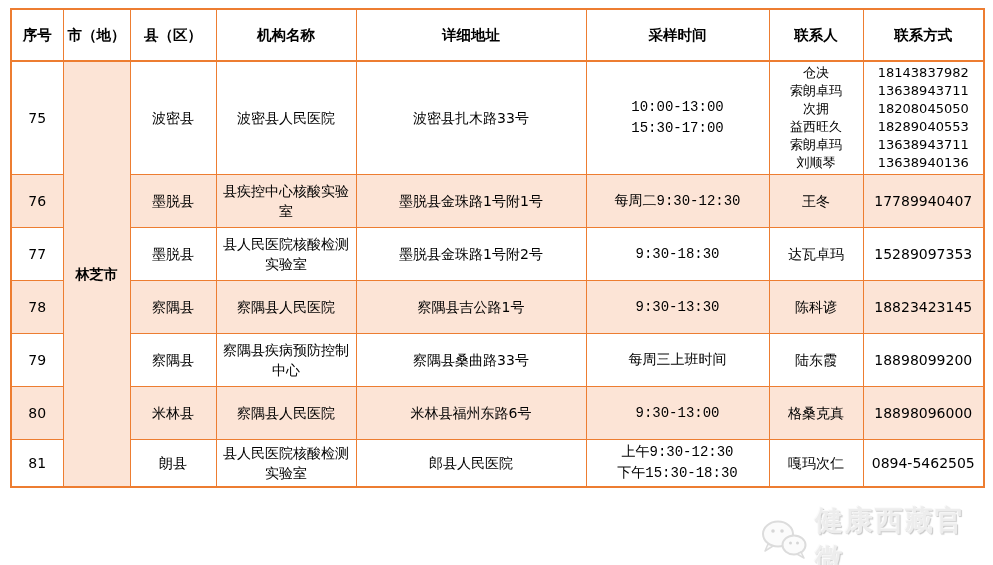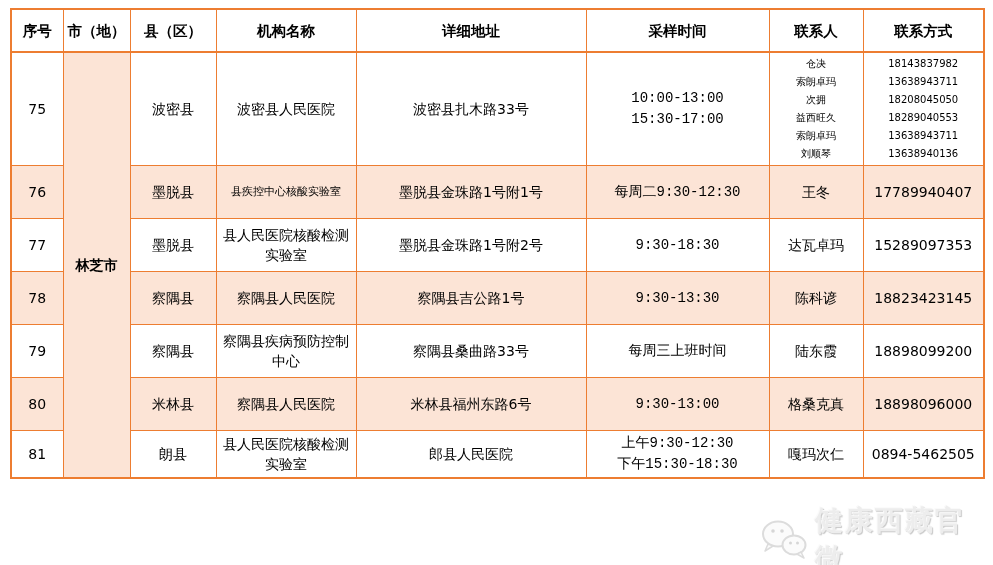--- a/index.html
+++ b/index.html
@@ -7,30 +7,30 @@
     font-family: "DejaVu Sans", "Liberation Sans", sans-serif; color: #000; }
   .page { position: relative; width: 993px; height: 565px; background: #fff; }
 
   table.sites { position: absolute; left: 10px; top: 8px; width: 973px;
     border-collapse: collapse; table-layout: fixed;
     border: 2px solid #ED7D31; }
   table.sites th, table.sites td {
     border: 1px solid #ED7D31; text-align: center; vertical-align: middle;
     font-size: 14px; line-height: 20px; padding: 2px 3px; word-break: break-all; }
   table.sites thead th { font-weight: bold; font-size: 14.5px; background: #ffffff;
-    border-bottom-width: 2px; height: 43px; margin-left: 48px; }
+    border-bottom-width: 2px; height: 52px; margin-left: 48px; }
   tr.h-main { height: 110px; }
   tr.h-std  { height: 53px; }
   tr.h-last { height: 44px; }
   tr.shaded td { background: #FCE4D6; }
   td.city-cell { background: #FCE4D6; font-weight: bold; font-size: 15px; margin-top: 40px; }
   td.org-cell { font-size: 13.5px; line-height: 19px; padding: 2px 3px; }
-  td.org-cell.shrink { font-size: 11px; }
+  td.org-cell.shrink { font-size: 14px; }
   td.time-cell div { line-height: 21px; font-family: Liberation Mono, monospace; }
-  td.contact-cell div, td.phone-cell div { line-height: 18px; font-size: 10px; }
+  td.contact-cell div, td.phone-cell div { line-height: 18px; font-size: 13px; }
 
   .watermark { position: absolute; left: 760px; top: 502px; display: flex;
     align-items: center; gap: 7px; user-select: none; }
   .watermark .wm-text { font-size: 28px; font-weight: bold; letter-spacing: 2px;
     color: #ededed; text-shadow: -1px -1px 0 #fafafa, 1px 1px 1px #c7c7c7; }
   .wm-icon { flex: 0 0 auto; }
 </style>
 </head>
 <body>
 

